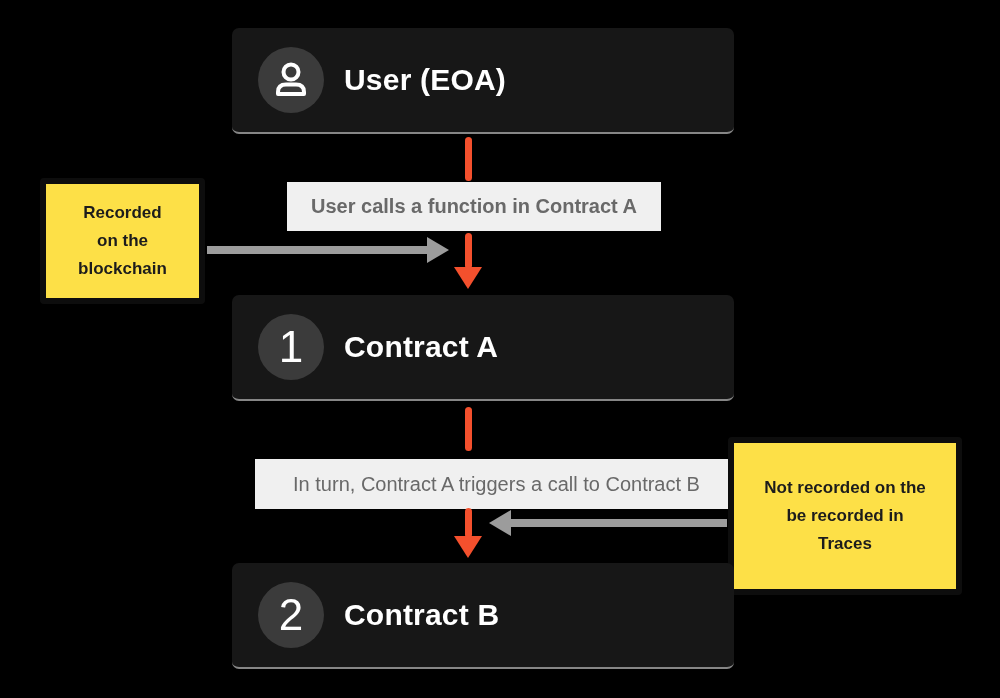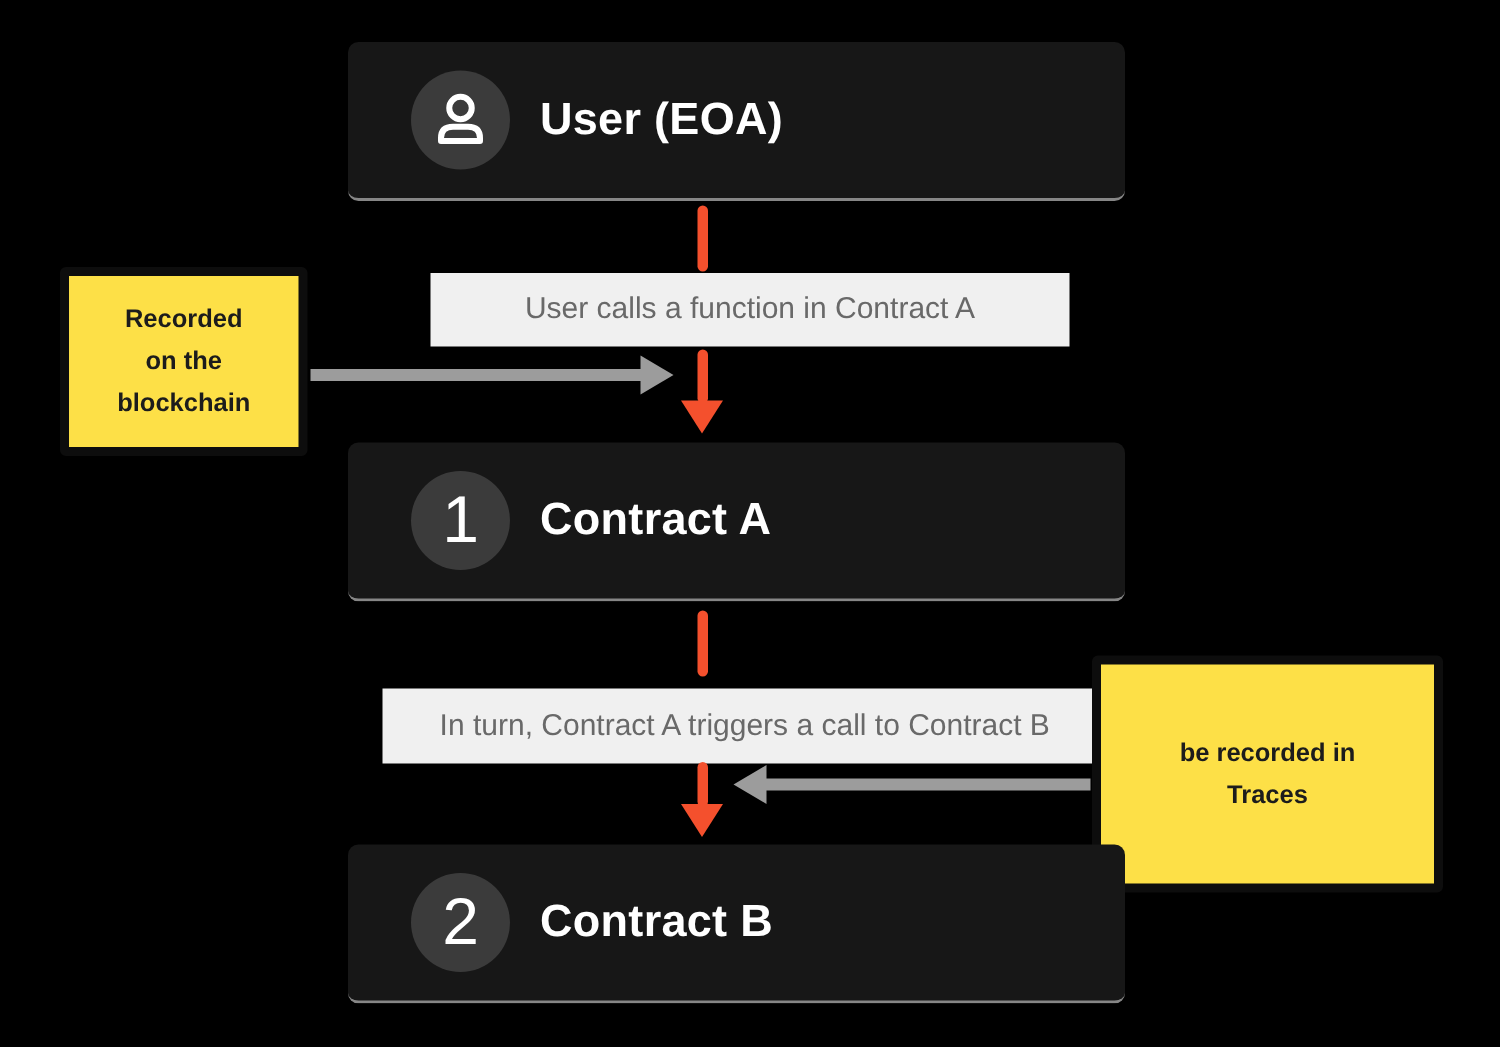--- a/index.html
+++ b/index.html
@@ -4,21 +4,21 @@
 <style>
   html,body{margin:0;padding:0;background:#000;}
   .canvas{
     position:relative;width:1000px;height:698px;background:#000;overflow:hidden;
     font-family:"Liberation Sans","DejaVu Sans",sans-serif;
   }
   
   .node{
     position:absolute;left:232px;width:476px;height:104px;
     background:#171717;border-bottom:2px solid #868686;border-radius:7px;
-    display:flex;align-items:center;gap:20px;padding-left:42px;box-sizing:content-box;
+    display:flex;align-items:center;gap:20px;padding-left:26px;box-sizing:content-box;
   }
   .badge{
     width:66px;height:66px;border-radius:50%;background:#3b3b3b;flex:0 0 auto;
     display:flex;align-items:center;justify-content:center;
   }
   .badge .num{
     color:#fff;font-size:44px;font-weight:400;line-height:1;
     font-family:"Liberation Sans","DejaVu Sans",sans-serif;
   }
   .node .title{
@@ -67,21 +67,21 @@
       <svg class="user-icon-svg" width="36" height="38" viewBox="0 0 36 38">
         <circle cx="18" cy="11" r="7.5" fill="none" stroke="#ffffff" stroke-width="4"></circle>
         <path d="M 5 33 L 5 31 Q 5 23.5 13 23.5 L 23 23.5 Q 31 23.5 31 31 L 31 33 Z" fill="none" stroke="#ffffff" stroke-width="4" stroke-linejoin="round"></path>
       </svg>
     </div>
     <div class="title">User (EOA)</div>
   </div>
 
   <div class="oshaft" style="left:465px;top:137px;height:44px;"></div>
 
-  <div class="flow-label" style="left:287px;top:182px;width:426px;height:49px;">User calls a function in Contract A</div>
+  <div class="flow-label" style="left:287px;top:182px;width:374px;height:49px;font-weight:bold;">User calls a function in Contract A</div>
 
   <div class="note" style="left:40px;top:178px;width:165px;height:126px;">
     <span>Recorded</span>
     <span>on the</span>
     <span>blockchain</span>
   </div>
 
   <div class="gshaft" style="left:207px;top:246px;width:222px;"></div>
   <div class="ghead-right" style="left:427px;top:237px;"></div>
 
@@ -93,20 +93,21 @@
       <span class="num">1</span>
     </div>
     <div class="title">Contract A</div>
   </div>
 
   <div class="oshaft" style="left:465px;top:407px;height:44px;"></div>
 
   <div class="flow-label" style="left:229px;top:459px;width:483px;height:50px;margin-left:26px;">In turn, Contract A triggers a call to Contract B</div>
 
   <div class="note" style="left:728px;top:437px;width:234px;height:158px;">
+    <span>Not recorded on the</span>
     <span>be recorded in</span>
     <span>Traces</span>
   </div>
 
   <div class="gshaft" style="left:510px;top:519px;width:217px;"></div>
   <div class="ghead-left" style="left:489px;top:510px;"></div>
 
   <div class="oshaft" style="left:465px;top:508px;height:30px;"></div>
   <div class="ohead" style="left:454px;top:536px;"></div>
 

